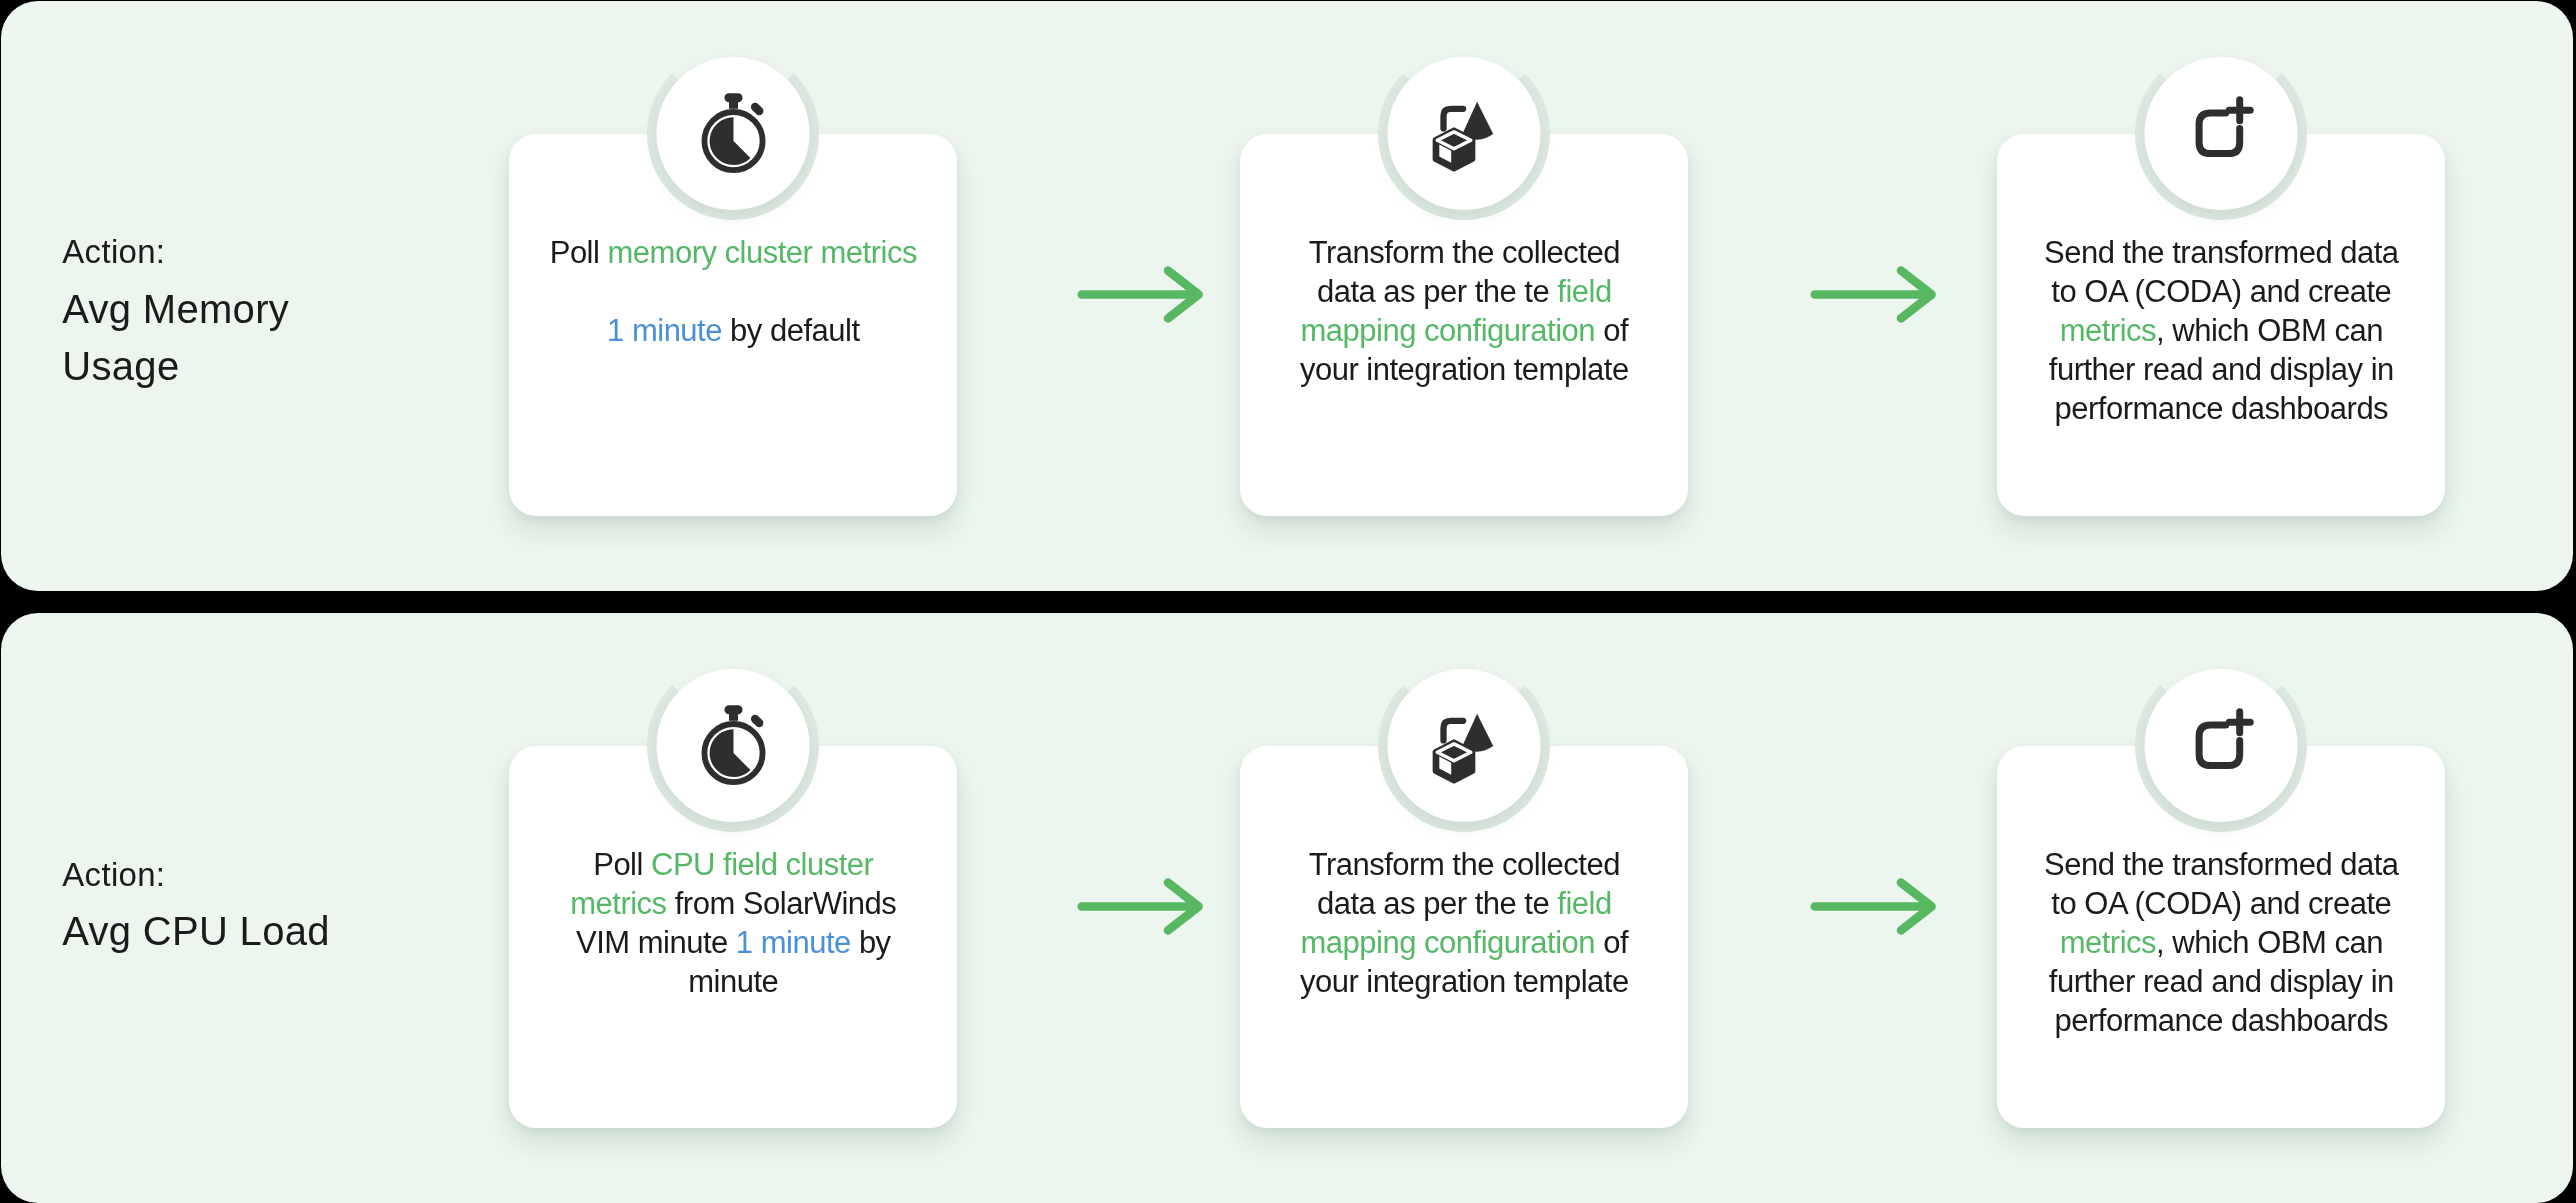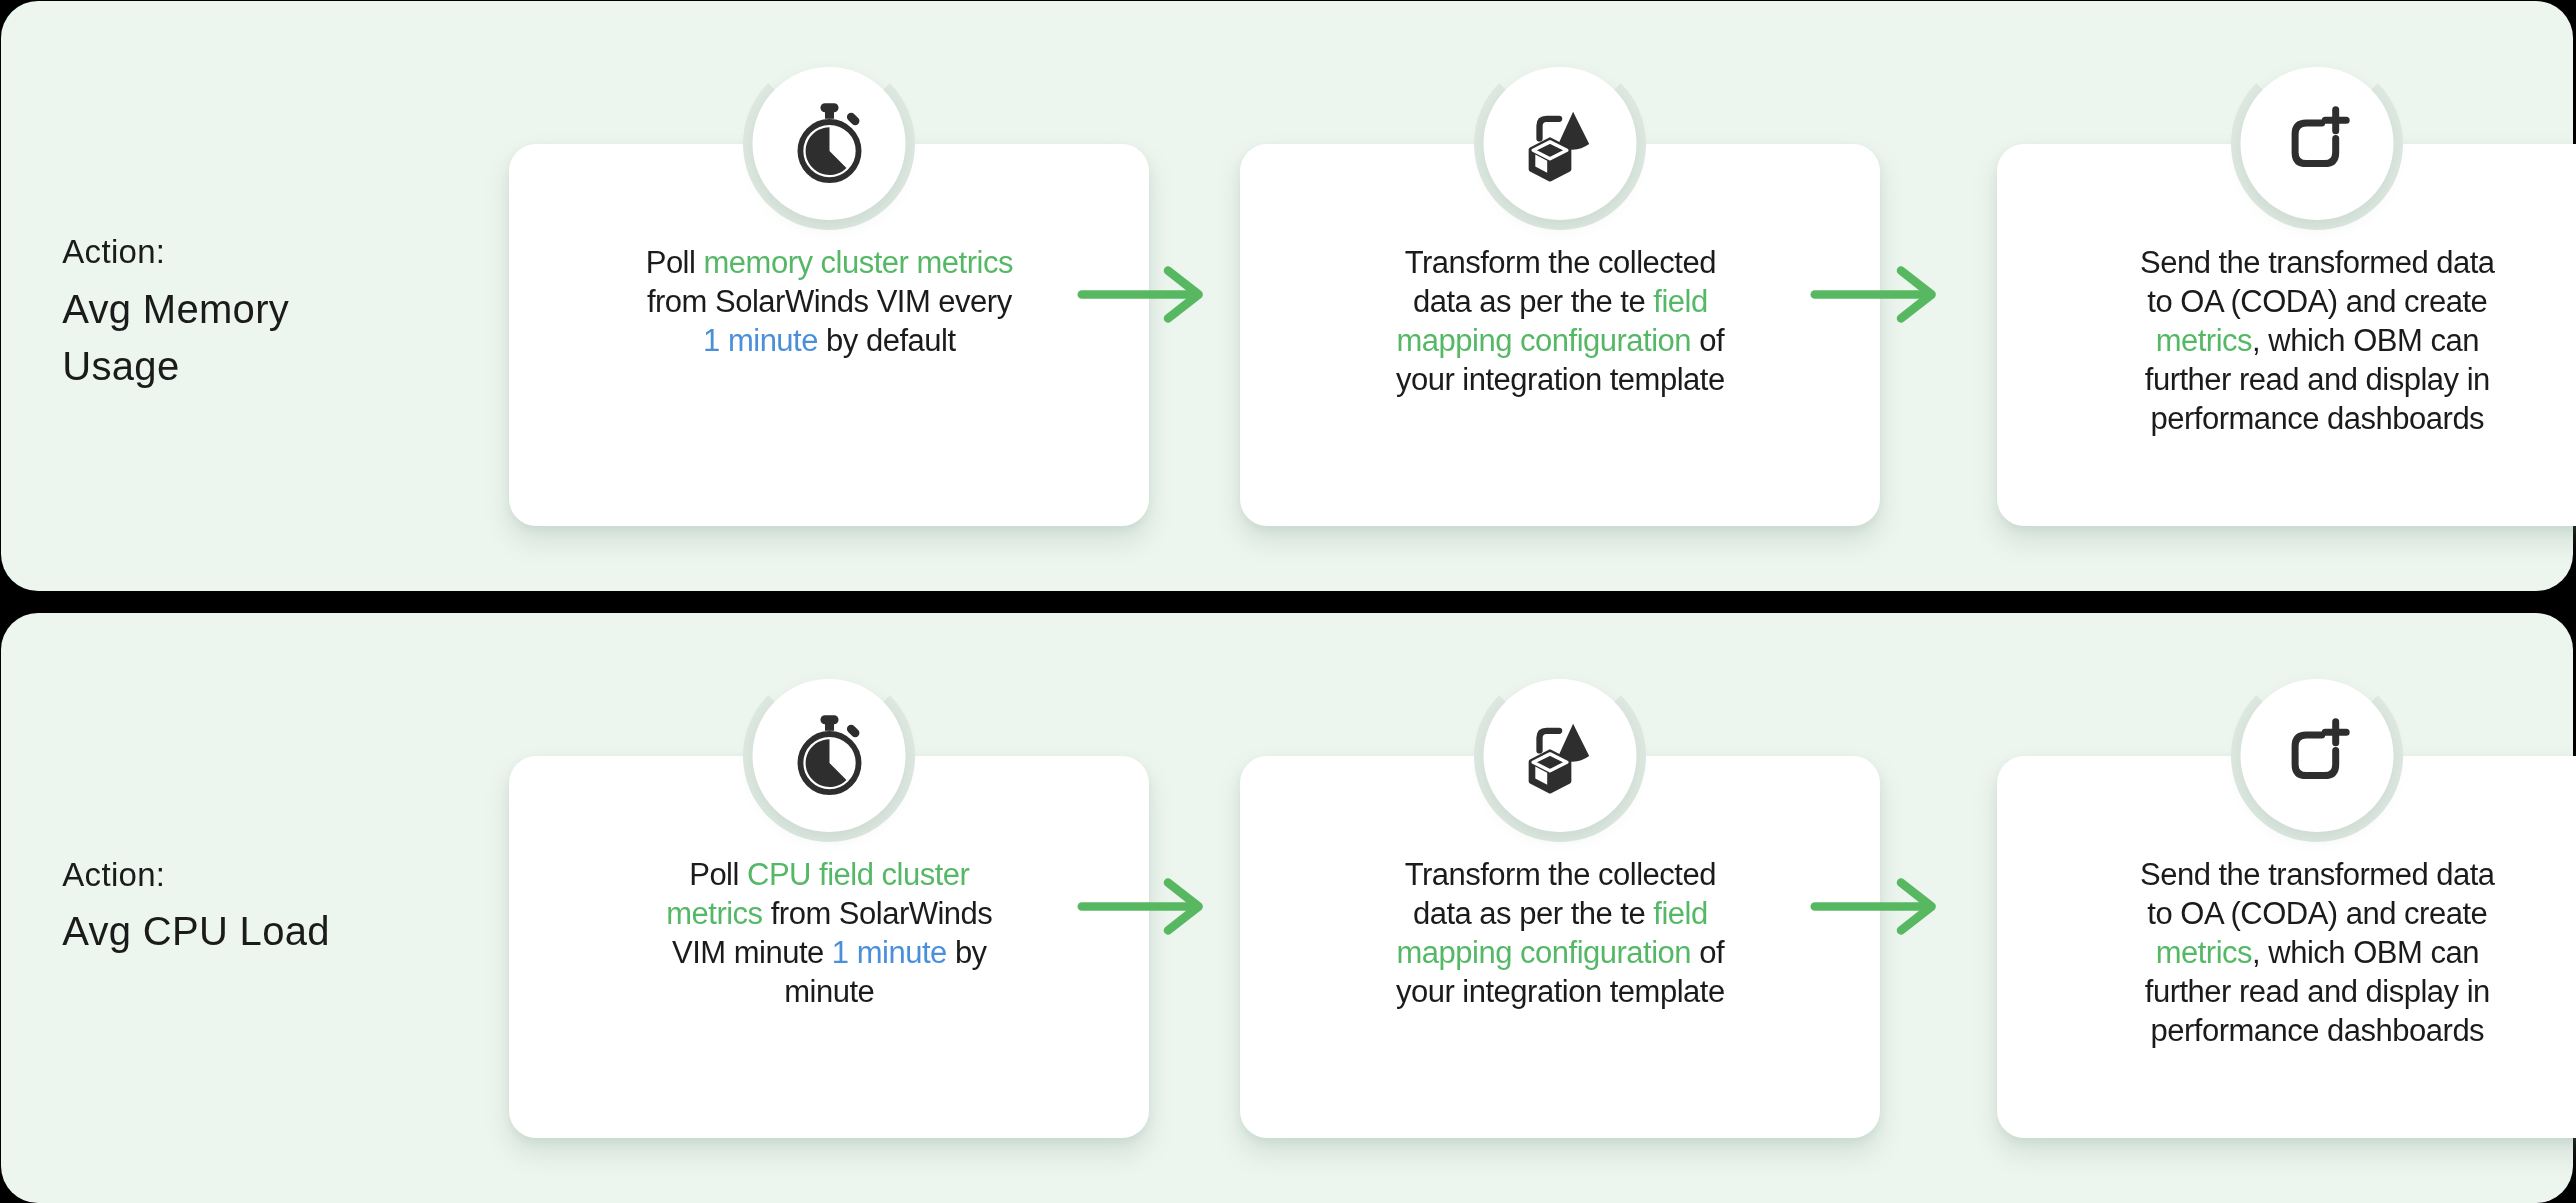--- a/index.html
+++ b/index.html
@@ -47,22 +47,22 @@
     margin-bottom:9.3px;
   }
   .action-name{
     font-size:40px;
     line-height:57px;
     letter-spacing:0.3px;
   }
 
   .card{
     position:absolute;
-    top:143px;
-    width:640px;
+    top:133px;
+    width:448px;
     height:382px;
     background:var(--card);
     border-radius:27px;
     box-shadow:0 14.7px 25px rgba(125,155,140,0.22), 0 4px 8px rgba(125,155,140,0.12);
   }
   .card.pos-0{left:508px;}
   .card.pos-1{left:1239px;}
   .card.pos-2{left:1972px;margin-left:24px;}
 
   .ring{
@@ -130,21 +130,21 @@
       <div class="ring"></div>
       <div class="badge">
   <svg viewBox="0 0 120 130">
     <rect x="46" y="2" width="28" height="14" rx="7" fill="var(--icon)"></rect>
     <rect x="53" y="10" width="14" height="16" fill="var(--icon)"></rect>
     <rect x="86" y="20" width="22" height="13" rx="6.5" fill="var(--icon)" transform="rotate(45 97 26)"></rect>
     <circle cx="60" cy="76" r="45" fill="none" stroke="var(--icon)" stroke-width="9"></circle>
     <path d="M60 76 L60 39 A37 37 0 1 0 86.2 102.2 Z" fill="var(--icon)"></path>
   </svg>
 </div>
-      <div class="card-text"><span class="seg-dark">Poll </span><span class="seg-green">memory cluster metrics</span><br><span class="seg-dark">from SolarWinds VIM every</span><br><span class="seg-blue">1 minute</span><span class="seg-dark"> by default</span></div>
+      <div class="card-text"><span class="seg-dark">Poll </span><span class="seg-green">memory cluster metrics</span><br><br><span class="seg-blue">1 minute</span><span class="seg-dark"> by default</span></div>
     </div>
 
     <div class="flow-arrow gap-0">
   <svg viewBox="0 0 200 104">
     <path d="M10 52 H180" fill="none" stroke="var(--arrow)" stroke-width="13" stroke-linecap="round"></path>
     <path d="M140 16 L186 52 L140 88" fill="none" stroke="var(--arrow)" stroke-width="13" stroke-linecap="round" stroke-linejoin="round"></path>
   </svg>
 </div>
 
     <div class="card pos-1">

